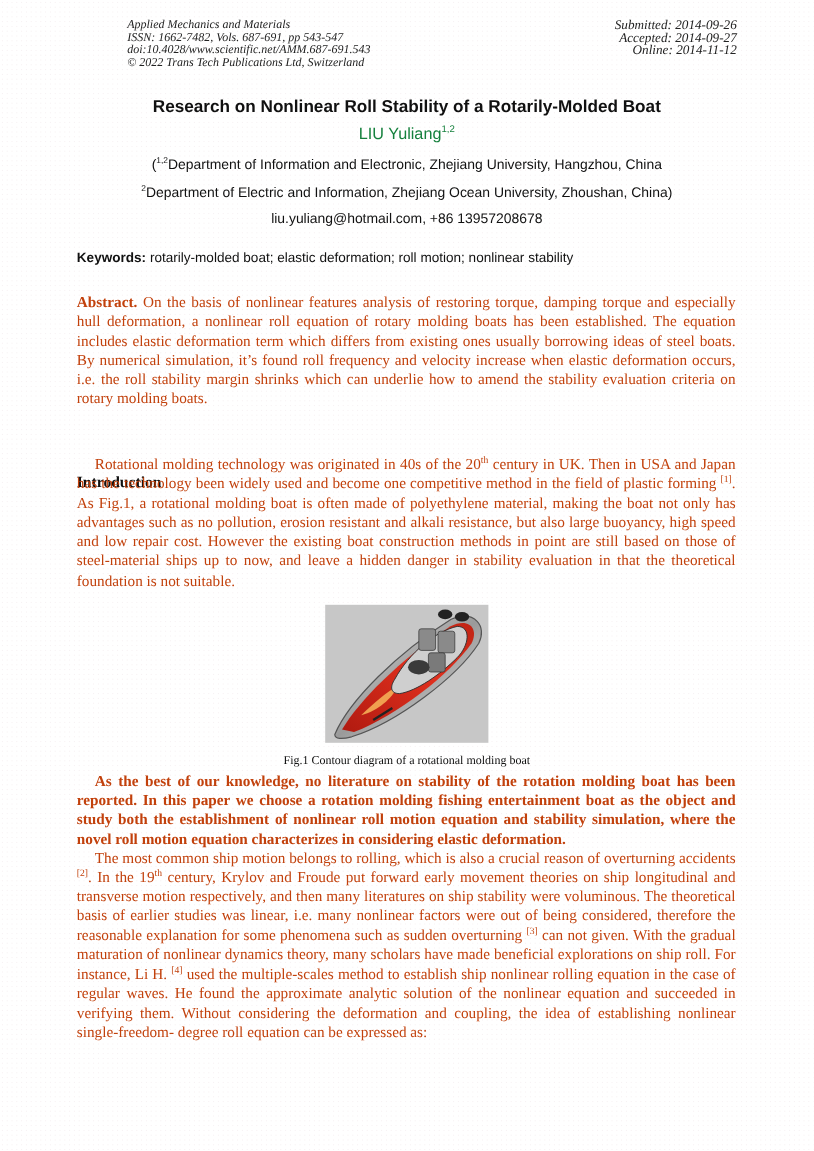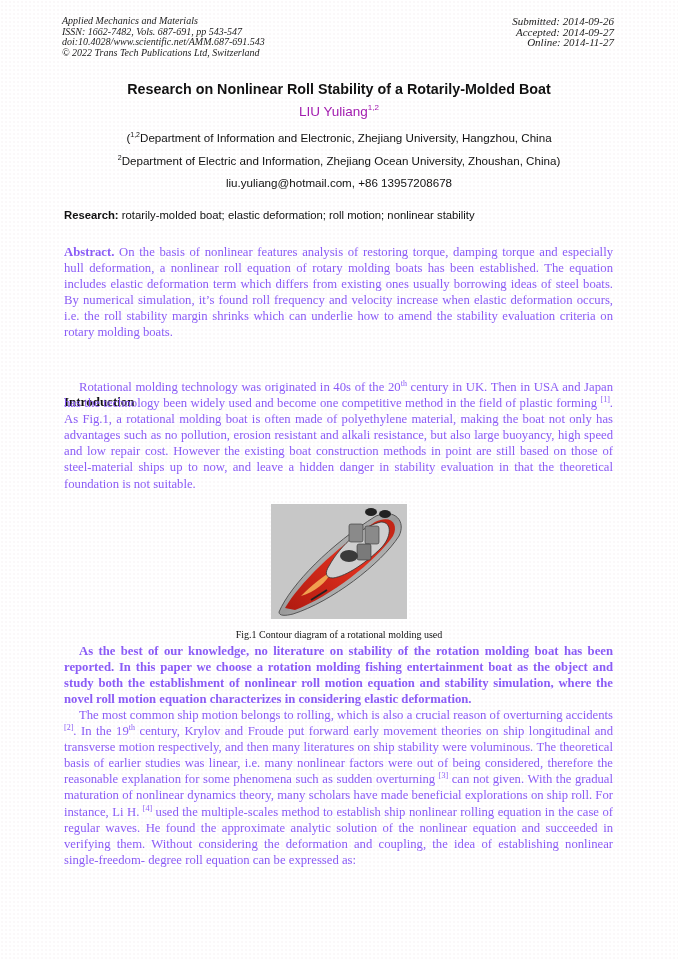--- a/index.html
+++ b/index.html
@@ -9,50 +9,50 @@
     .header-left {
       position: absolute; left: 62px; top: 16px;
       font-style: italic; font-size: 10px; line-height: 10.5px;
       font-family: "Liberation Serif", serif; color: #222;
     }
     .header-right {
       position: absolute; right: 64px; top: 16px; text-align: right;
       font-style: italic; font-size: 11px; line-height: 10.5px;
       font-family: "Liberation Serif", serif; color: #222;
     }
-    .header-left div, .header-right div { white-space: nowrap; }
+    .header-left div, .header-right div { white-space: nowrap; margin-left: 44px; }
 
     .title {
       position: absolute; left: 0; width: 678px; top: 81px; text-align: center;
       font-family: "Liberation Sans", sans-serif; font-weight: bold; font-size: 14.3px; color: #111;
     }
     .author {
       position: absolute; left: 0; width: 678px; top: 103px; text-align: center;
-      font-family: "Liberation Sans", sans-serif; font-size: 13.5px; color: #a21caf;
+      font-family: "Liberation Sans", sans-serif; font-size: 13.5px; color: #15803d;
     }
     .author sup { font-size: 8px; vertical-align: 6px; }
     .affil {
       position: absolute; left: 0; width: 678px; text-align: center;
       font-family: "Liberation Sans", sans-serif; font-size: 11.6px; color: #111; white-space: nowrap;
     }
     .affil sup { font-size: 7px; vertical-align: 5px; }
     .affil1 { top: 131px; }
     .affil2 { top: 154px; }
     .contact { top: 176px; }
 
     .keywords {
       position: absolute; left: 64px; top: 209px;
       font-family: "Liberation Sans", sans-serif; font-size: 11.3px; color: #111; white-space: nowrap;
     }
     .keywords b { font-weight: bold; }
 
     .para {
       position: absolute; left: 64px; width: 549px;
       font-family: "Liberation Serif", serif; font-size: 12.7px; line-height: 16.1px;
-      text-align: justify; color: #8b5cf6;
+      text-align: justify; color: #c2410c;
     }
     .para sup { font-size: 8px; vertical-align: 5px; line-height: 0; }
     .para .lead { font-weight: bold; }
     .indent { text-indent: 15px; }
 
     .abstract { top: 244px; }
     .section-heading {
       position: absolute; left: 64px; top: 358px;
       font-family: "Liberation Serif", serif; font-weight: bold; font-size: 13px; color: #111; margin-top: 36px;
     }
@@ -83,41 +83,41 @@
 <div class="header-left">
   <div>Applied Mechanics and Materials</div>
   <div>ISSN: 1662-7482, Vols. 687-691, pp 543-547</div>
   <div>doi:10.4028/www.scientific.net/AMM.687-691.543</div>
   <div>© 2022 Trans Tech Publications Ltd, Switzerland</div>
 </div>
 
 <div class="header-right">
   <div>Submitted: 2014-09-26</div>
   <div>Accepted: 2014-09-27</div>
-  <div>Online: 2014-11-27</div>
+  <div>Online: 2014-11-12</div>
 </div>
 
 <div class="title">Research on Nonlinear Roll Stability of a Rotarily-Molded Boat</div>
 
 <div class="author">
   <span>LIU Yuliang</span><sup>1,2</sup>
 </div>
 
 <div class="affil affil1">
   <span>(</span><sup>1,2</sup><span>Department of Information and Electronic, Zhejiang University, Hangzhou, China</span>
 </div>
 
 <div class="affil affil2">
   <sup>2</sup><span>Department of Electric and Information, Zhejiang Ocean University, Zhoushan, China)</span>
 </div>
 
 <div class="affil contact">liu.yuliang@hotmail.com, +86 13957208678</div>
 
 <div class="keywords">
-  <b>Research:</b><span> rotarily-molded boat; elastic deformation; roll motion; nonlinear stability</span>
+  <b>Keywords:</b><span> rotarily-molded boat; elastic deformation; roll motion; nonlinear stability</span>
 </div>
 
 <div class="para abstract">
   <span class="lead">Abstract.</span><span> On the basis of nonlinear features analysis of restoring torque, damping torque and especially hull deformation, a nonlinear roll equation of rotary molding boats has been established. The equation includes elastic deformation term which differs from existing ones usually borrowing ideas of steel boats. By numerical simulation, it’s found roll frequency and velocity increase when elastic deformation occurs, i.e. the roll stability margin shrinks which can underlie how to amend the stability evaluation criteria on rotary molding boats.</span>
 </div>
 
 <div class="section-heading">Introduction</div>
 
 <div class="para indent intro1"><span>Rotational molding technology was originated in 40s of the 20</span><sup>th</sup><span> century in UK. Then in USA and Japan has the technology been widely used and become one competitive method in the field of plastic forming </span><sup>[1]</sup><span>. As Fig.1, a rotational molding boat is often made of polyethylene material, making the boat not only has advantages such as no pollution, erosion resistant and alkali resistance, but also large buoyancy, high speed and low repair cost. However the existing boat construction methods in point are still based on those of steel-material ships up to now, and leave a hidden danger in stability evaluation in that the theoretical foundation is not suitable.</span></div>
 
@@ -142,17 +142,17 @@
     <rect x="78" y="20" width="14" height="18" rx="2" fill="#8a8a8a" stroke="#333" stroke-width="0.6"></rect>
     <rect x="94" y="22" width="14" height="18" rx="2" fill="#8a8a8a" stroke="#333" stroke-width="0.6"></rect>
     <rect x="86" y="40" width="14" height="16" rx="2" fill="#7a7a7a" stroke="#333" stroke-width="0.6"></rect>
     <ellipse cx="78" cy="52" rx="9" ry="6" fill="#3a3a3a"></ellipse>
     <ellipse cx="100" cy="8" rx="6" ry="4" fill="#222"></ellipse>
     <ellipse cx="114" cy="10" rx="6" ry="4" fill="#222"></ellipse>
     <path d="M40 96 L 56 86" stroke="#222" stroke-width="2"></path>
   </svg>
 </div>
 
-<div class="fig-caption">Fig.1 Contour diagram of a rotational molding used</div>
+<div class="fig-caption">Fig.1 Contour diagram of a rotational molding boat</div>
 
 <div class="para indent intro2">As the best of our knowledge, no literature on stability of the rotation molding boat has been reported. In this paper we choose a rotation molding fishing entertainment boat as the object and study both the establishment of nonlinear roll motion equation and stability simulation, where the novel roll motion equation characterizes in considering elastic deformation.</div>
 
 <div class="para indent intro3"><span>The most common ship motion belongs to rolling, which is also a crucial reason of overturning accidents </span><sup>[2]</sup><span>. In the 19</span><sup>th</sup><span> century, Krylov and Froude put forward early movement theories on ship longitudinal and transverse motion respectively, and then many literatures on ship stability were voluminous. The theoretical basis of earlier studies was linear, i.e. many nonlinear factors were out of being considered, therefore the reasonable explanation for some phenomena such as sudden overturning </span><sup>[3]</sup><span> can not given. With the gradual maturation of nonlinear dynamics theory, many scholars have made beneficial explorations on ship roll. For instance, Li H. </span><sup>[4]</sup><span> used the multiple-scales method to establish ship nonlinear rolling equation in the case of regular waves. He found the approximate analytic solution of the nonlinear equation and succeeded in verifying them. Without considering the deformation and coupling, the idea of establishing nonlinear single-freedom- degree roll equation can be expressed as:</span></div>
 
 </body></html>

